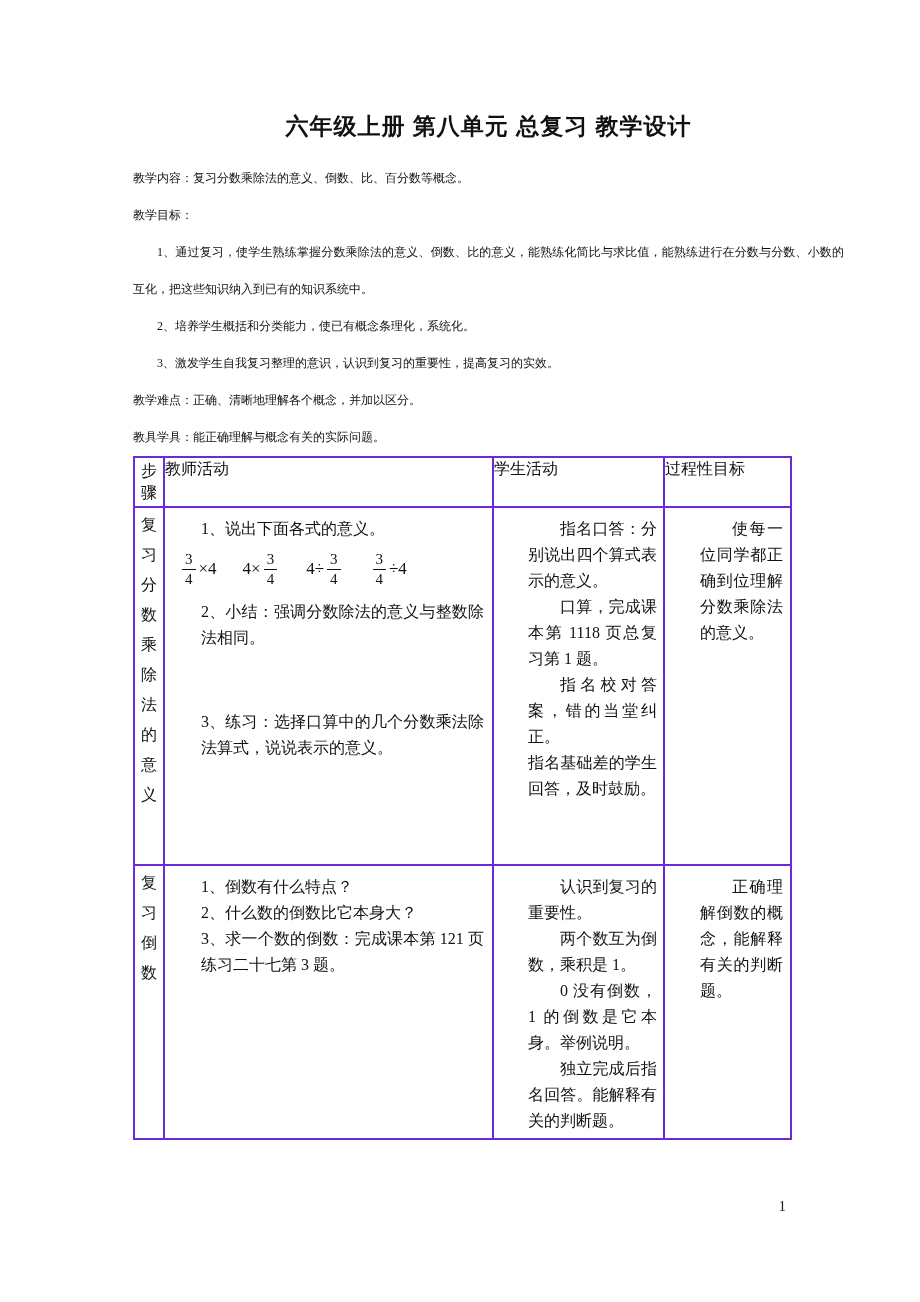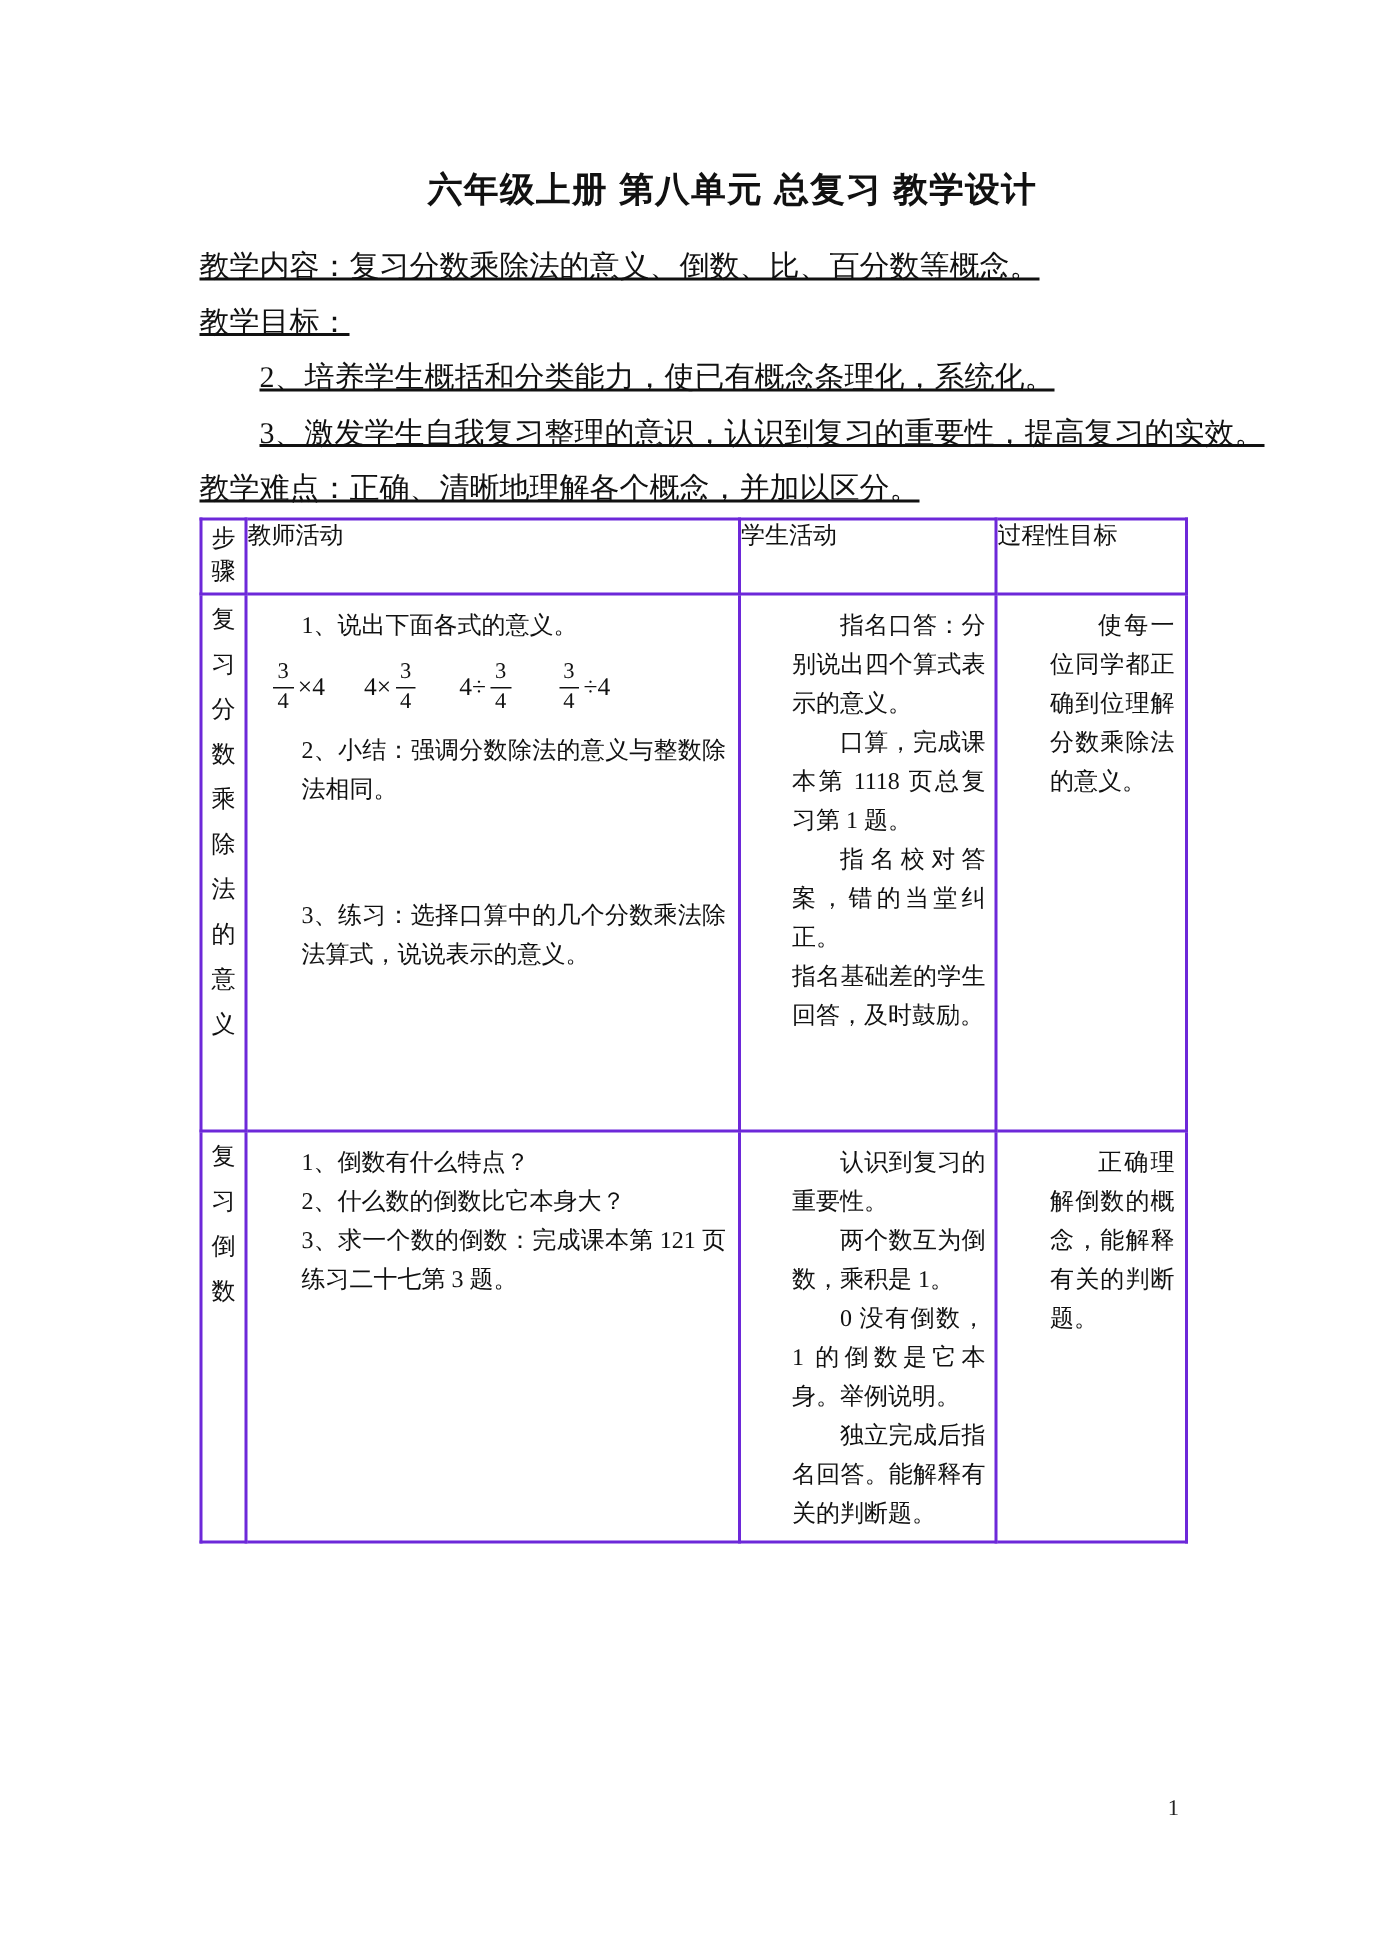--- a/index.html
+++ b/index.html
@@ -23,24 +23,23 @@
     letter-spacing: 1px;
   }
   .doc-subtitle {
     font-size: 19px;
     text-align: center;
     line-height: 27px;
     margin-top: 14px;
   }
   .body-block { margin-top: 18px; }
   .para {
-    font-size: 20px;
+    font-size: 12px;
     line-height: 37px;
     text-align: justify;
-    text-decoration: underline;
   }
   .para.indent { text-indent: 2em; }
   table.lesson-table {
     border-collapse: collapse;
     table-layout: fixed;
     width: 657px;
     margin-top: 0px;
     border: 2px solid #2b2b2b;
   }
   table.lesson-table th, table.lesson-table td {
@@ -107,23 +106,25 @@
 </head>
 <body>
 
 <div class="page">
 
   <h1 class="doc-title">六年级上册 第八单元 总复习 教学设计</h1>
 
   <div class="body-block">
     <p class="para">教学内容：复习分数乘除法的意义、倒数、比、百分数等概念。</p>
     <p class="para">教学目标：</p>
+    <p class="para indent">1、通过复习，使学生熟练掌握分数乘除法的意义、倒数、比的意义，能熟练化简比与求比值，能熟练进行在分数与分数、小数的互化，把这些知识纳入到已有的知识系统中。</p>
     <p class="para indent">2、培养学生概括和分类能力，使已有概念条理化，系统化。</p>
     <p class="para indent">3、激发学生自我复习整理的意识，认识到复习的重要性，提高复习的实效。</p>
     <p class="para">教学难点：正确、清晰地理解各个概念，并加以区分。</p>
+    <p class="para">教具学具：能正确理解与概念有关的实际问题。</p>
   </div>
 
   <table class="lesson-table">
     <colgroup>
       <col style="width:30px">
       <col style="width:329px">
       <col style="width:171px">
       <col style="width:127px">
     </colgroup>
     <thead>

